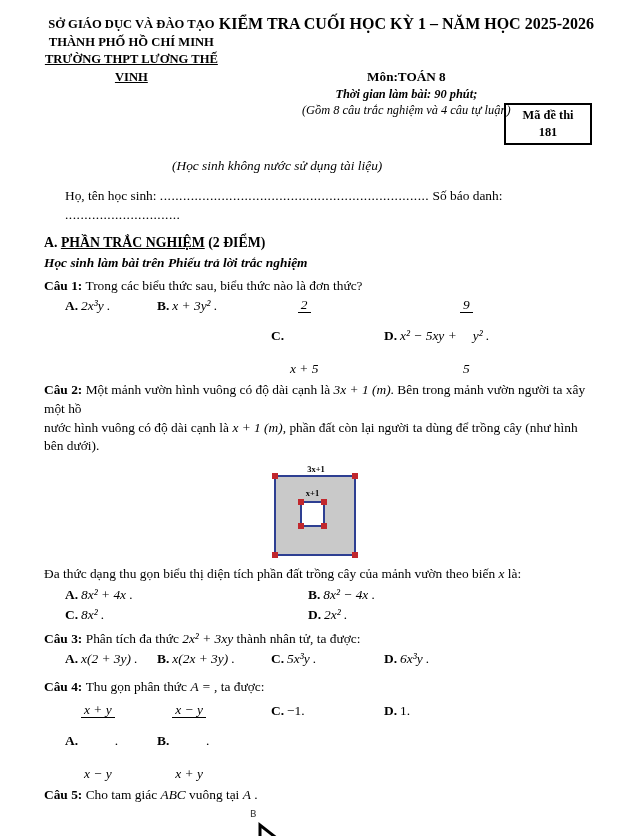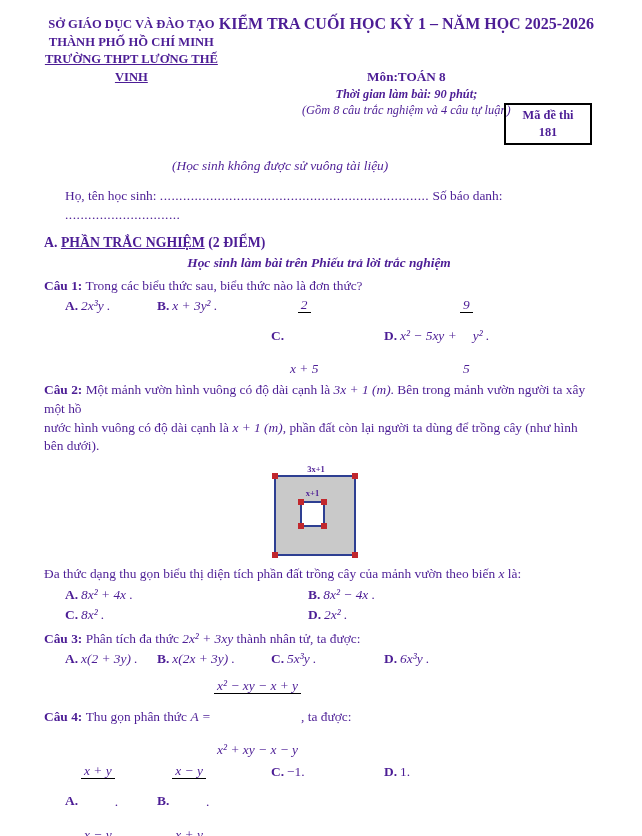--- a/index.html
+++ b/index.html
@@ -1,19 +1,19 @@
 <!DOCTYPE html>
 <html><head>
 <meta charset="utf-8">
 <style>
   * { box-sizing: border-box; margin: 0; padding: 0; }
   html, body { background: #ffffff; }
   .page {
     width: 642px; height: 836px; position: relative; overflow: hidden;
-    background: #ffffff; color: #4c1d95;
+    background: #ffffff; color: #000000;
     font-family: "Liberation Serif", "DejaVu Serif", serif;
     font-size: 13.4px; line-height: 1.4;
   }
   .content { padding: 16px 48px 0 44px; position: relative; }
 
   
   .header { display: flex; }
   .h-left { width: 242px; text-align: center; font-weight: bold; font-size: 12.6px; line-height: 17.5px; }
   .h-left .school { text-decoration: underline; }
   .h-right { flex: 1; text-align: center; font-size: 12.4px; line-height: 16px; }
@@ -28,21 +28,21 @@
     font-size: 12.4px; line-height: 16.5px; padding: 2px 16px 3px;
   }
 
   .note { margin: 39px 0 0 128px; font-style: italic; }
   .name-row { margin: 11px 0 0 21px; }
   .dots { letter-spacing: 0.5px; }
 
   
   .sec-title { margin-top: 9px; font-weight: bold; font-size: 13.8px; }
   .sec-title .u { text-decoration: underline; }
-  .instruction { text-align: center; font-weight: bold; font-style: italic; margin-top: 1px; }
+  .instruction { font-weight: bold; font-style: italic; margin-top: 1px; }
 
   .q { margin-top: 5px; }
   .ql { font-weight: bold; }
   .m { font-style: italic; }
   .ol { font-weight: bold; margin-right: 3px; }
 
   .opts4 { display: flex; margin-top: 1px; }
   .opts4 > div:nth-child(1) { width: 113px; padding-left: 21px; }
   .opts4 > div:nth-child(2) { width: 114px; }
   .opts4 > div:nth-child(3) { width: 113px; }
@@ -87,21 +87,21 @@
         <div class="duration">Thời gian làm bài: 90 phút;</div>
         <div class="composition">(Gồm 8 câu trắc nghiệm và 4 câu tự luận)</div>
       </div>
     </div>
 
     <div class="code-box">
       <div>Mã đề thi</div>
       <div>181</div>
     </div>
 
-    <div class="note">(Học sinh không được sử vuông tài liệu)</div>
+    <div class="note">(Học sinh không nước sử dụng tài liệu)</div>
 
     <div class="name-row">
       <span>Họ, tên học sinh:</span>
       <span class="dots">......................................................................</span>
       <span>Số báo danh:</span>
       <span class="dots">..............................</span>
     </div>
 
     <div class="sec-title">
       <span>A.</span>
@@ -174,24 +174,21 @@
       <div><span class="ol">A.</span><span class="m">x(2 + 3y) .</span></div>
       <div><span class="ol">B.</span><span class="m">x(2x + 3y) .</span></div>
       <div><span class="ol">C.</span><span class="m">5x³y .</span></div>
       <div><span class="ol">D.</span><span class="m">6x³y .</span></div>
     </div>
 
     <div class="q" style="margin-top:9px; display:flex; align-items:center;">
       <span class="ql">Câu 4:</span>&nbsp;
       <span>Thu gọn phân thức</span>&nbsp;
       <span class="m">A =</span>&nbsp;
-      <span class="frac">
-          <span class="num">x² − xy − x + y</span>
-          <span class="den">x² + xy − x − y</span>
-        </span><span>, ta được:</span>
+      <span>, ta được:</span>
     </div>
     <div class="opts4 tall" style="margin-top:6px;">
       <div><span class="ol">A.</span><span class="frac">
             <span class="num">x + y</span>
             <span class="den">x − y</span>
           </span><span>.</span></div>
       <div><span class="ol">B.</span><span class="frac">
             <span class="num">x − y</span>
             <span class="den">x + y</span>
           </span><span>.</span></div>

